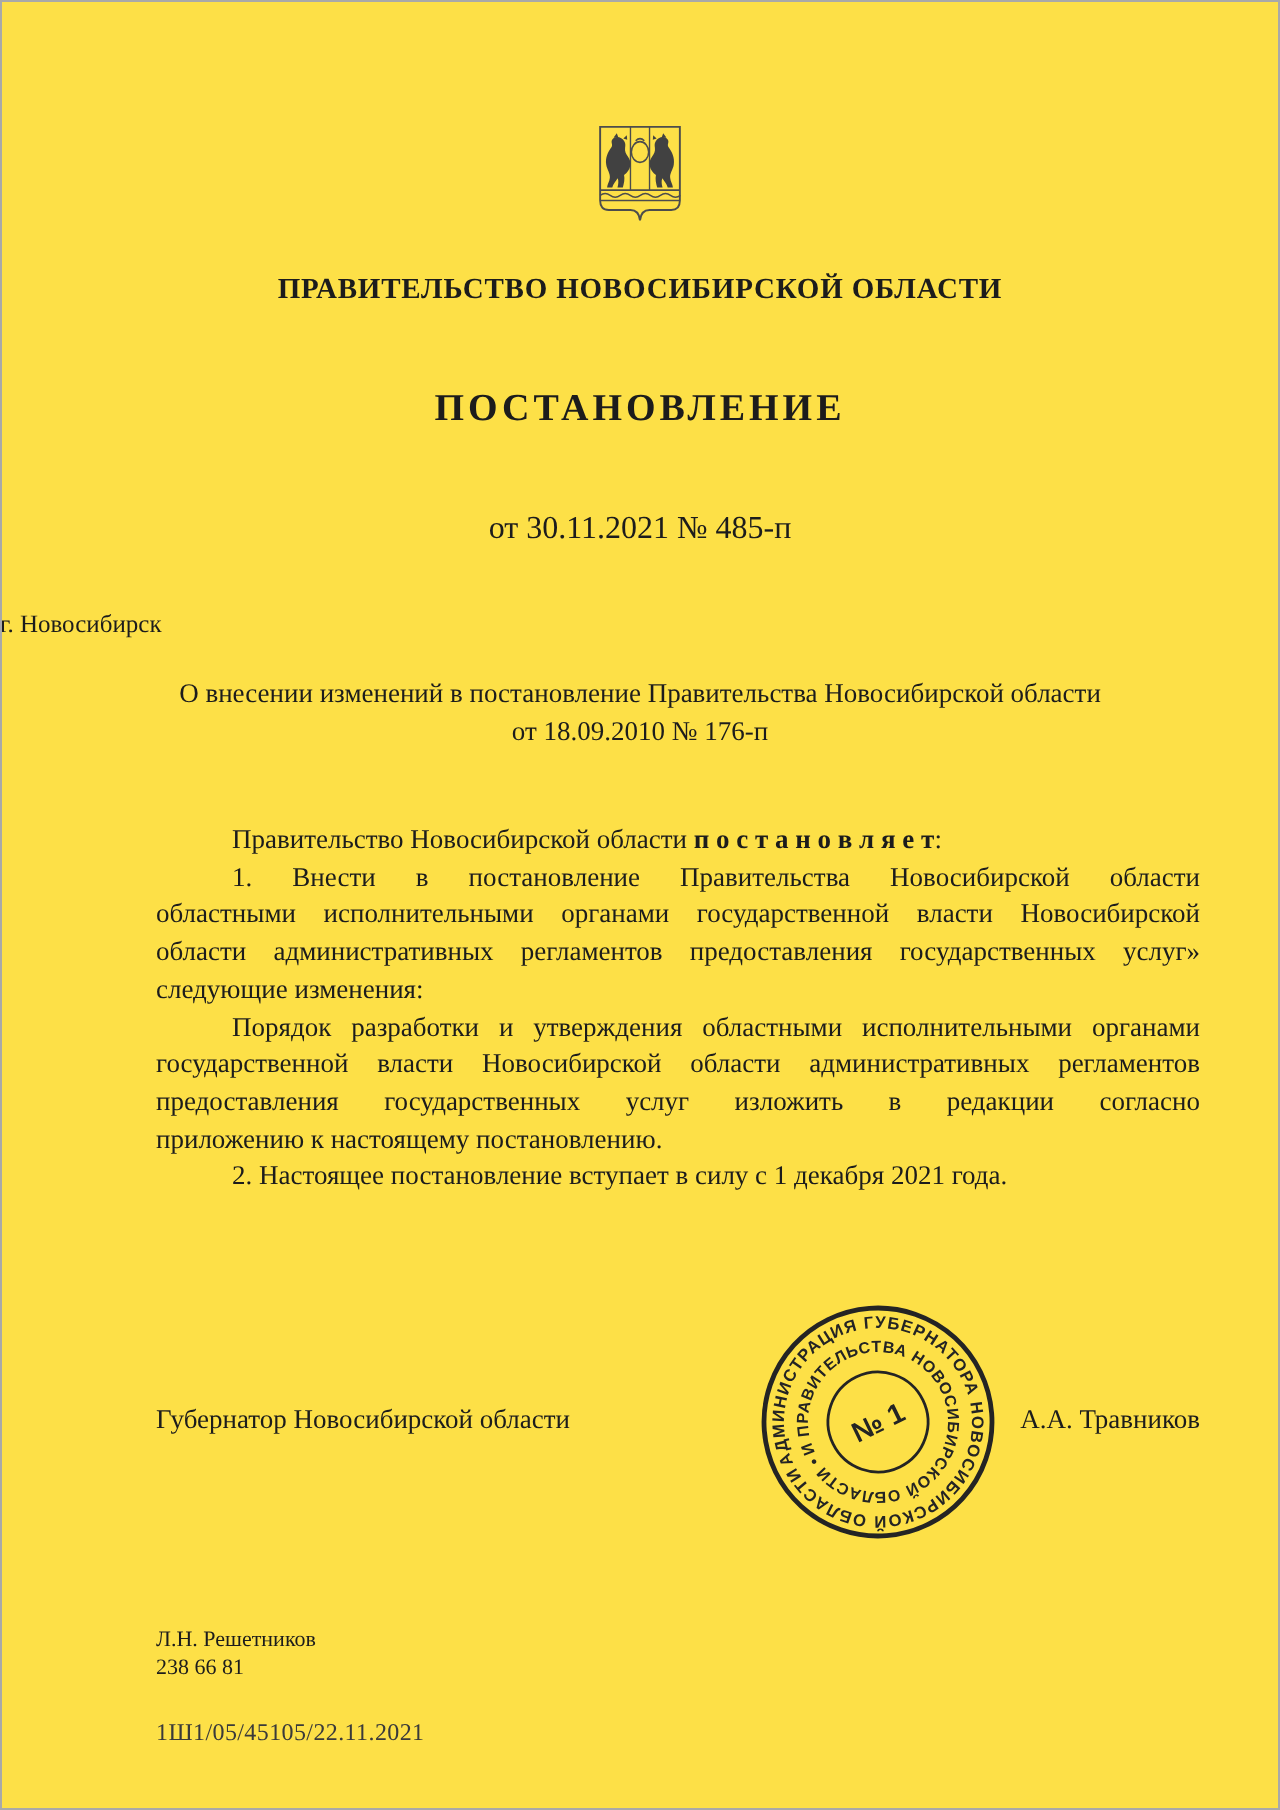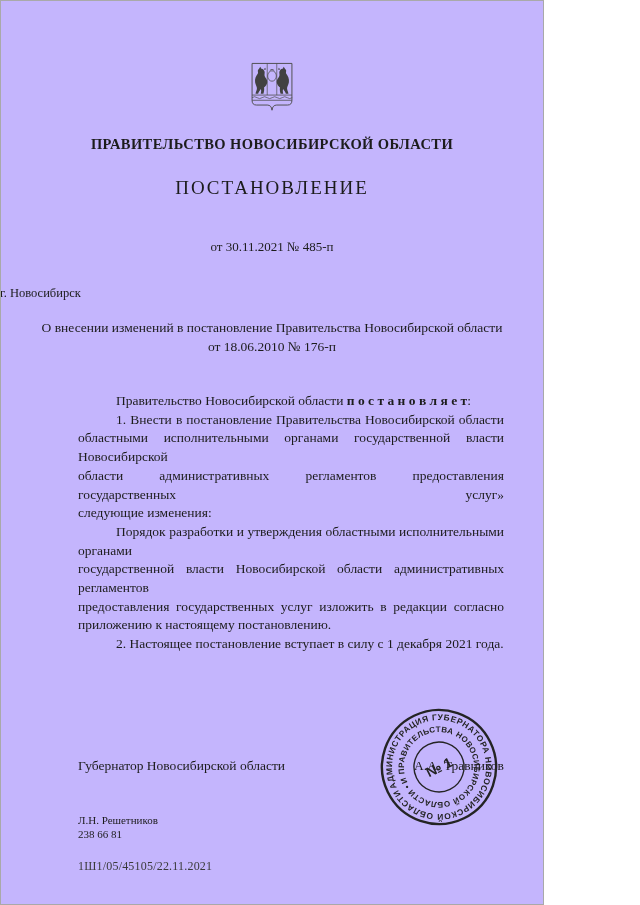--- a/index.html
+++ b/index.html
@@ -1,36 +1,36 @@
 <!DOCTYPE html>
 <html><head>
 <meta charset="utf-8">
 <style>
   html,body{margin:0;padding:0;background:#ffffff;}
   .page{
     position:relative;
-    width:544px;height:905px;
-    background:#c4b5fd;
+    width:640px;height:905px;
+    background:#fde047;
     outline:1px solid #a9a9a9;
     outline-offset:-1px;
     font-family:"Liberation Serif", serif;
     color:#1c1c1c;
     overflow:hidden;
     box-sizing:border-box;
   }
   .emblem-wrap{padding-top:58px;text-align:center;}
   .org-name{
     margin-top:12px;text-align:center;
     font-size:14.5px;font-weight:bold;letter-spacing:0.4px;
   }
   .doc-type{
-    margin-top:24px;text-align:center;
-    font-size:19px;font-weight:normal;letter-spacing:2px;
+    margin-top:40px;text-align:center;
+    font-size:19px;font-weight:bold;letter-spacing:2px;
   }
-  .date-line{margin-top:40px;text-align:center;font-size:13px;}
+  .date-line{margin-top:40px;text-align:center;font-size:16px;}
   .city-line{margin-top:31px;text-align:left;font-size:12.5px;}
   .subject{
     margin-top:17px;text-align:center;font-size:13.5px;line-height:19px;
     padding:0 36px;
   }
   .body-text{
     margin-top:36px;
     padding-left:78px;padding-right:40px;
     font-size:13.5px;line-height:18.7px;
   }
@@ -93,21 +93,21 @@
     </svg>
   </div>
 
   <div class="org-name">ПРАВИТЕЛЬСТВО НОВОСИБИРСКОЙ ОБЛАСТИ</div>
   <div class="doc-type">ПОСТАНОВЛЕНИЕ</div>
   <div class="date-line">от 30.11.2021 № 485-п</div>
   <div class="city-line">г. Новосибирск</div>
 
   <div class="subject">
     <div>О внесении изменений в постановление Правительства Новосибирской области</div>
-    <div>от 18.06.2010 № 176-п</div>
+    <div>от 18.09.2010 № 176-п</div>
   </div>
 
   <div class="body-text">
     <div class="lline indent"><span>Правительство Новосибирской области </span><span class="spaced-bold">п о с т а н о в л я е т</span><span>:</span></div>
     <div class="jline indent">1. Внести в постановление Правительства Новосибирской области</div>
     <div class="jline">областными исполнительными органами государственной власти Новосибирской</div>
     <div class="jline">области административных регламентов предоставления государственных услуг»</div>
     <div class="lline">следующие изменения:</div>
     <div class="jline indent">Порядок разработки и утверждения областными исполнительными органами</div>
     <div class="jline">государственной власти Новосибирской области административных регламентов</div>

